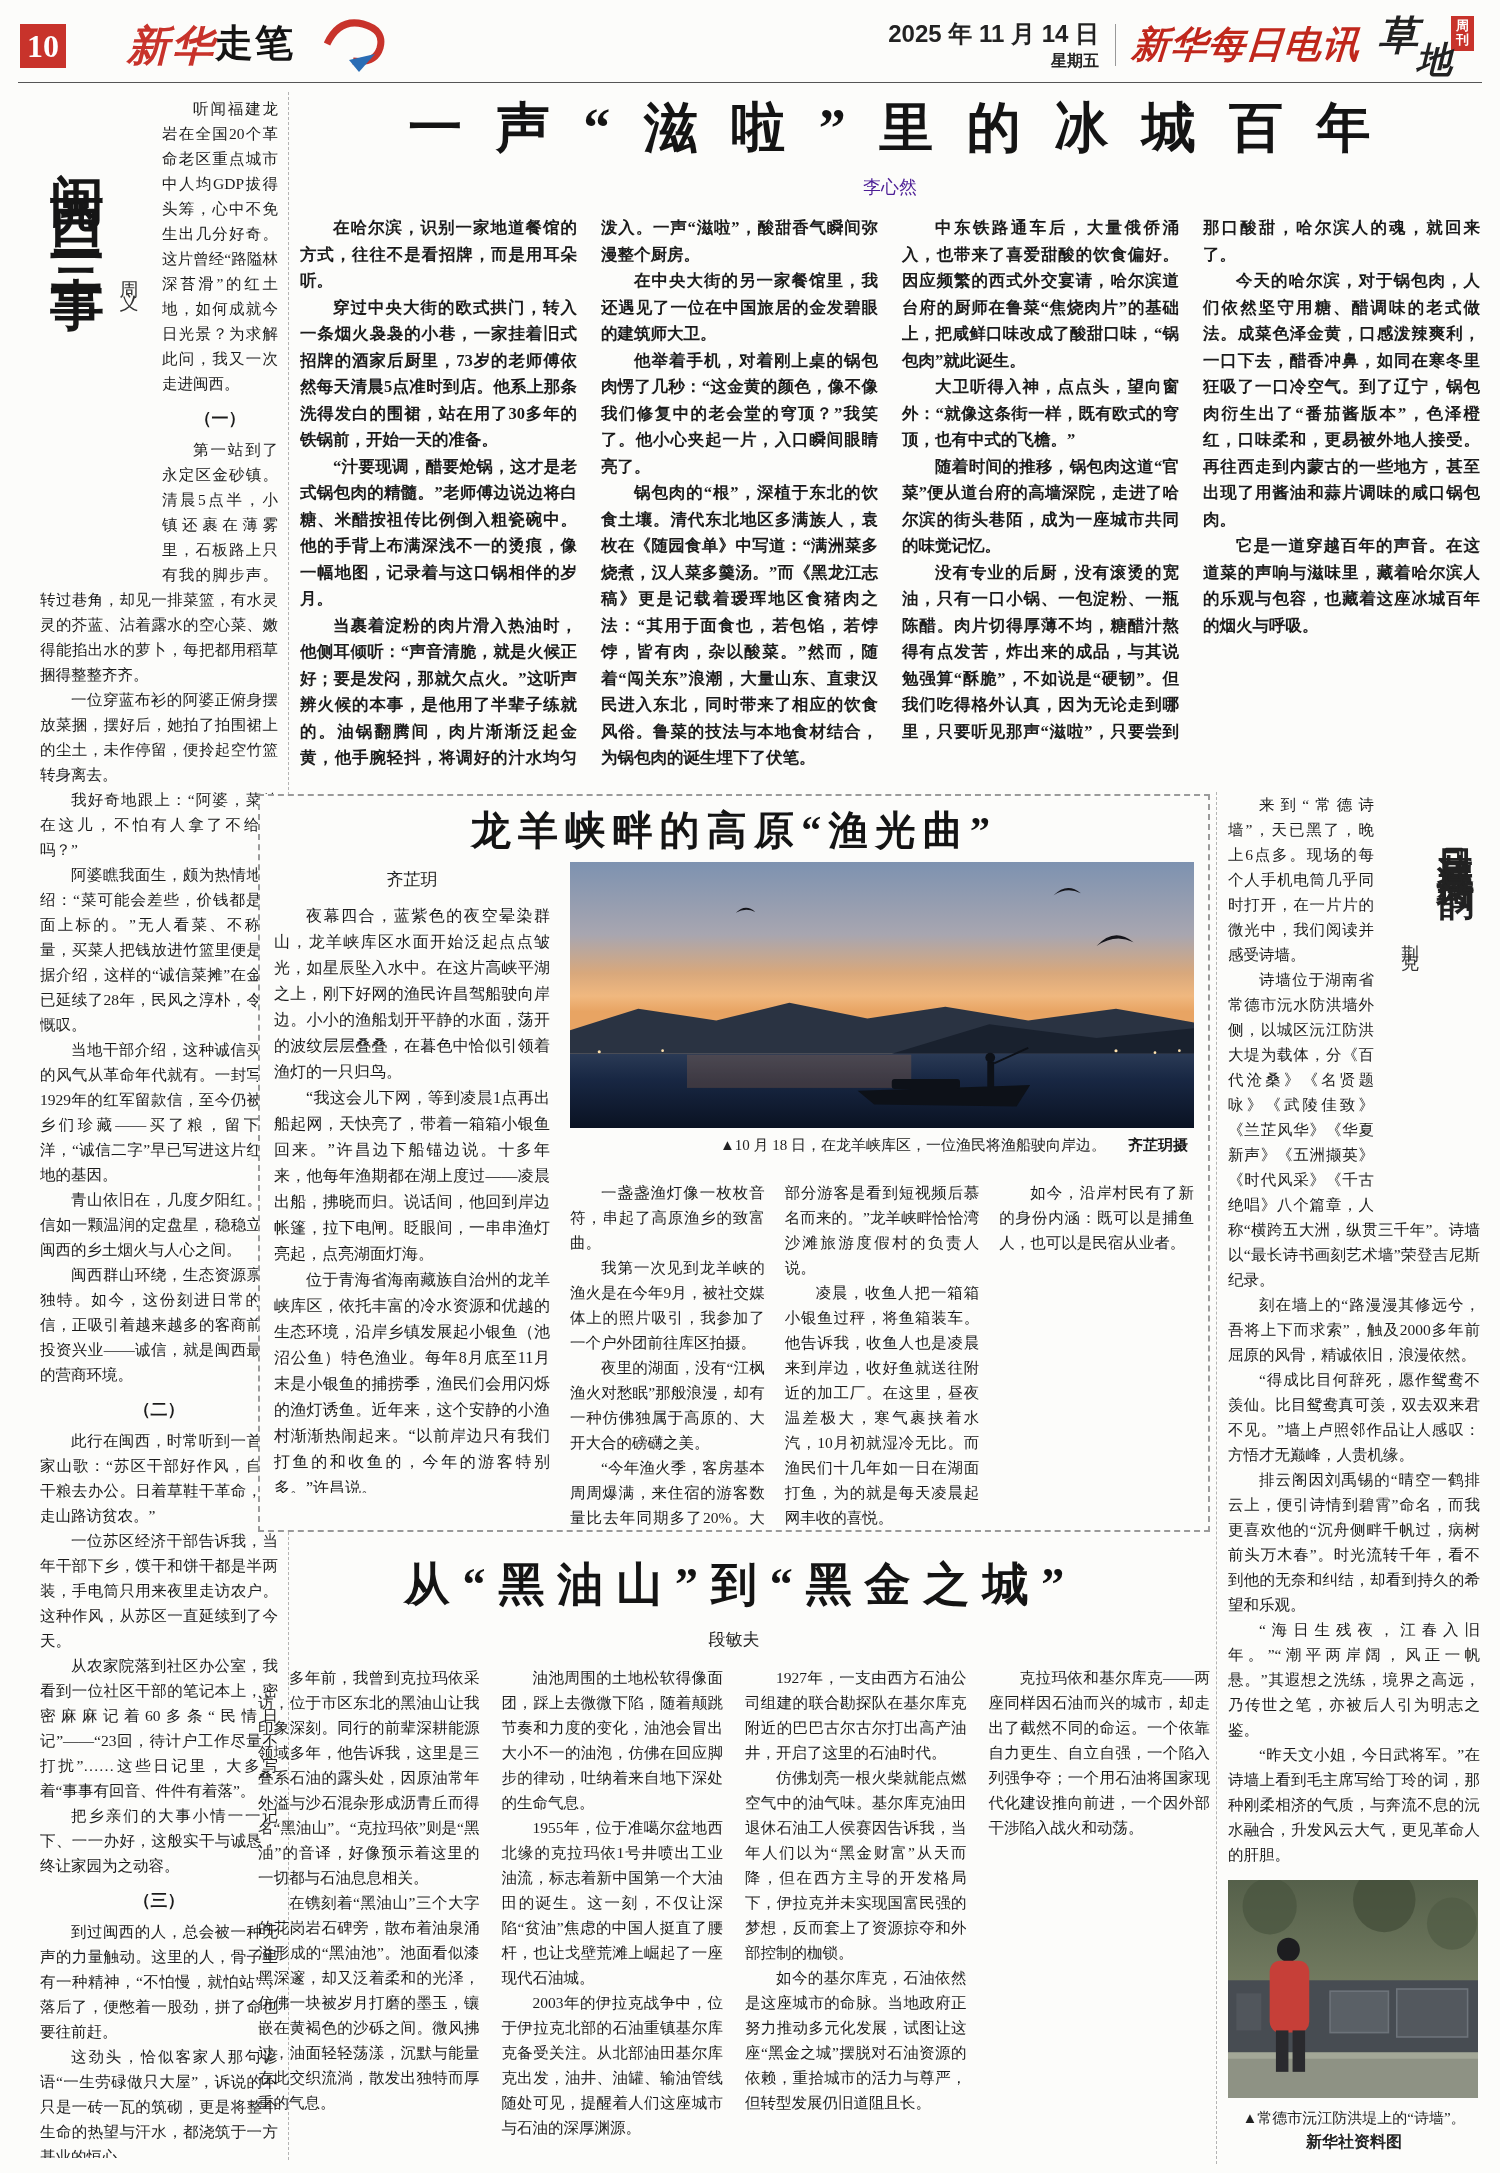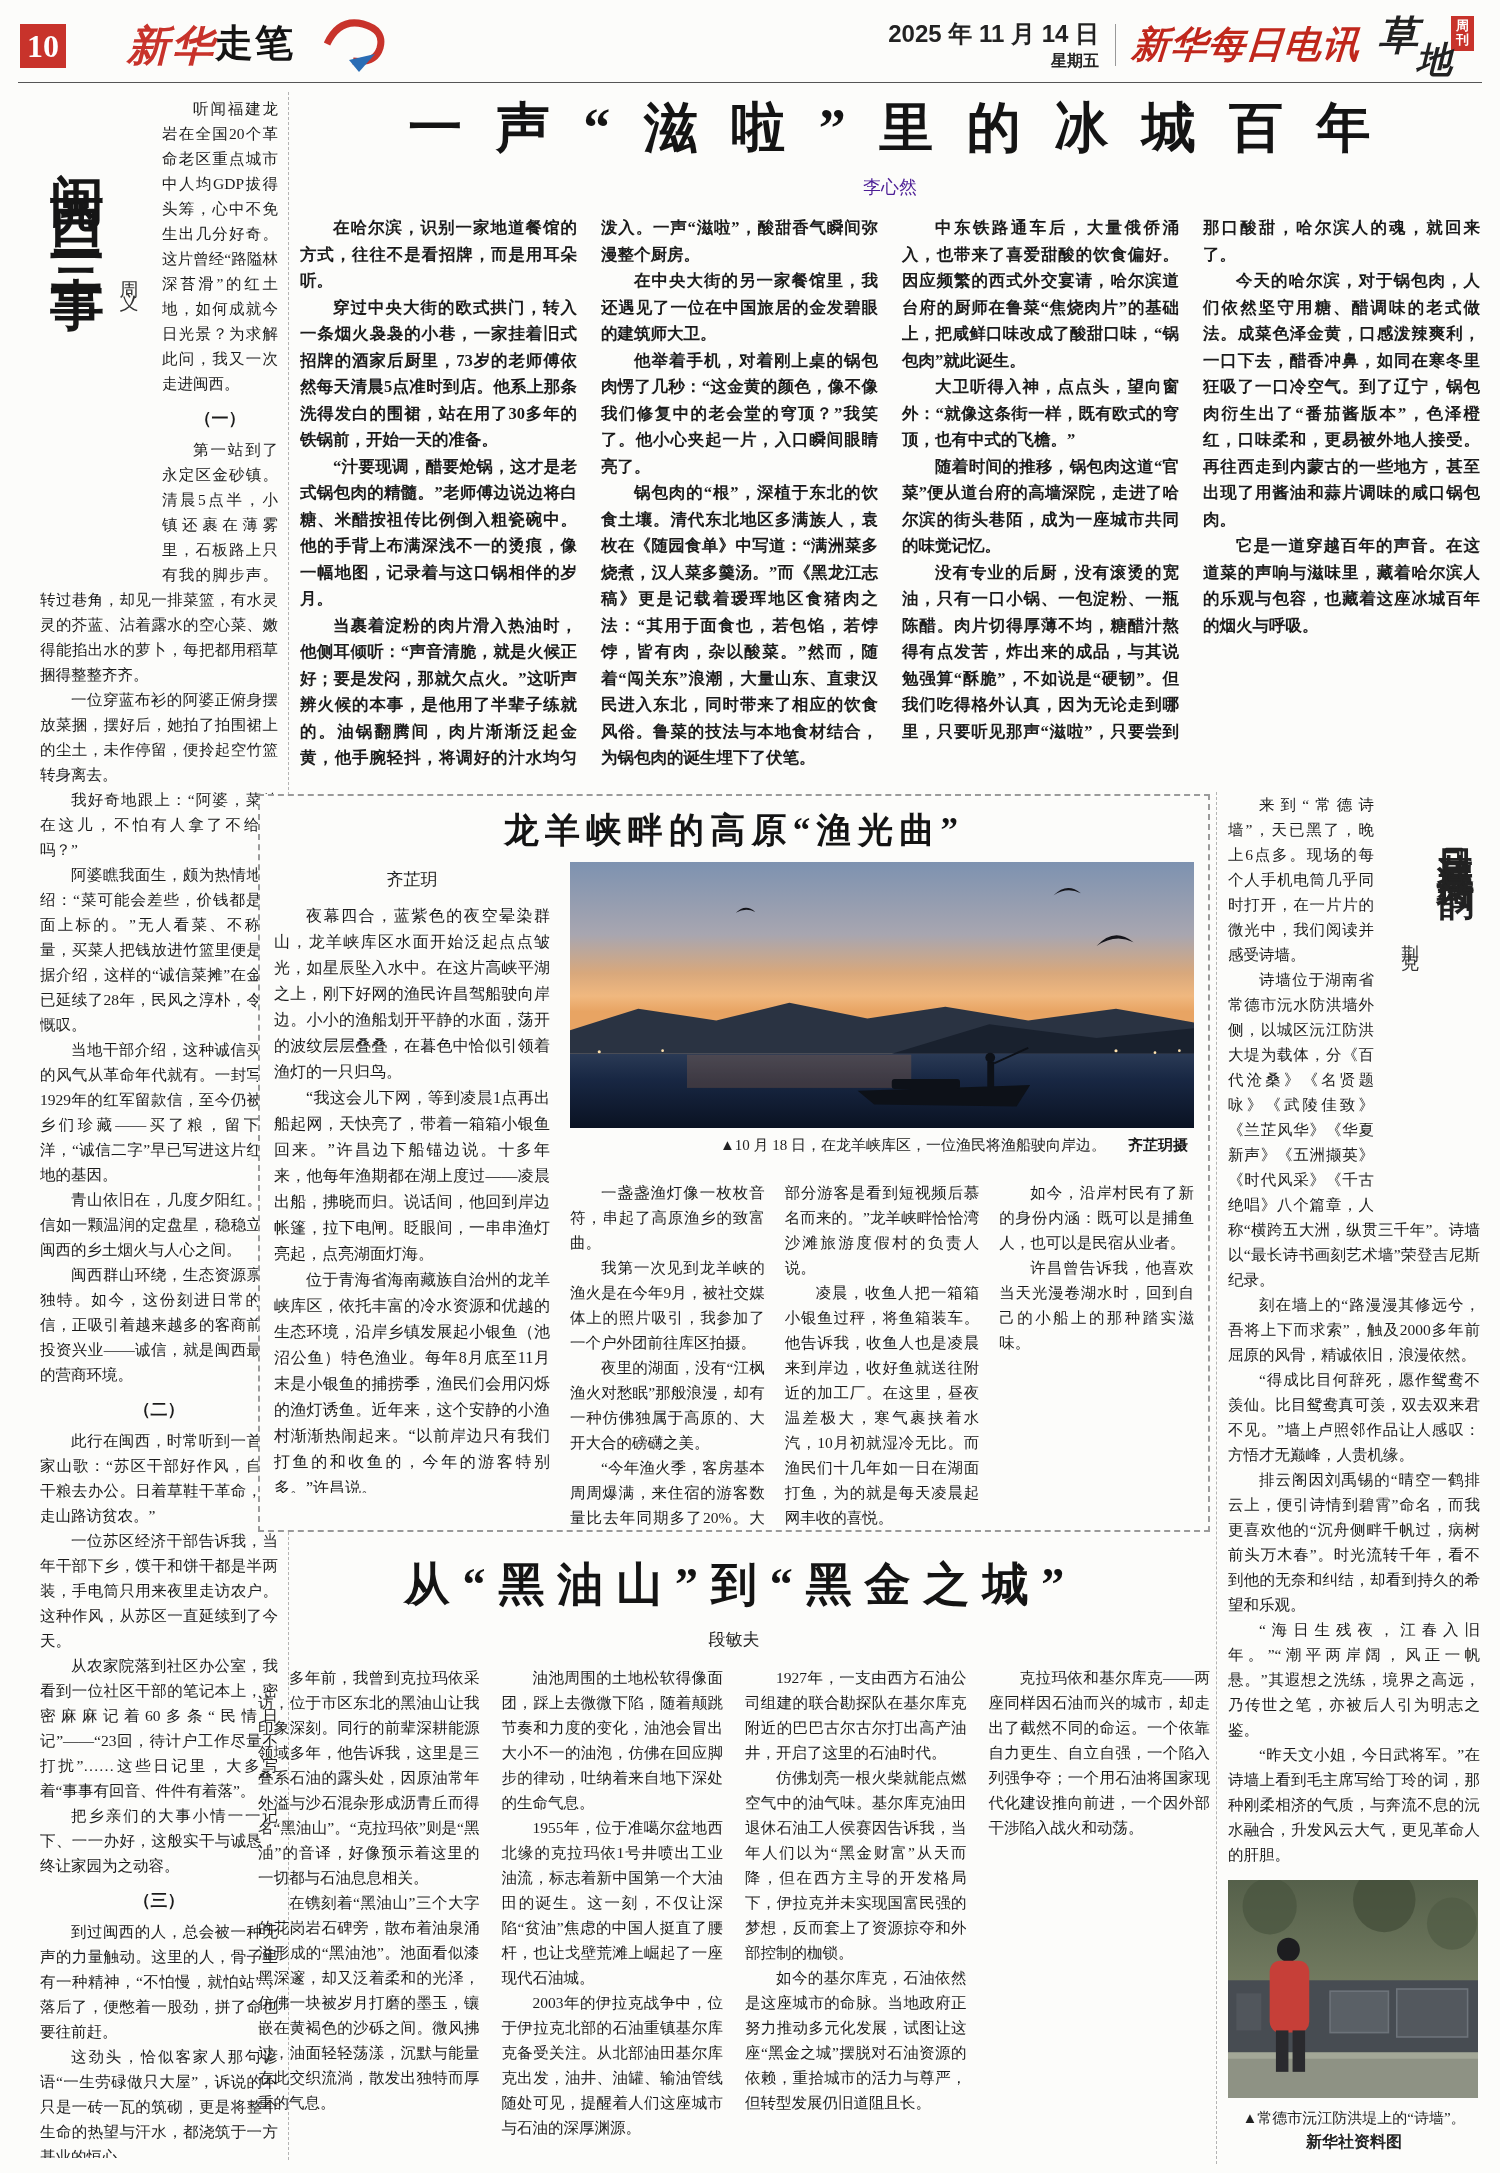--- a/index.html
+++ b/index.html
@@ -40,21 +40,21 @@
   .lt-byline{writing-mode:vertical-rl;font-size:19px;letter-spacing:10px;color:#333;position:absolute;left:76px;top:140px;}
   
   .main-art{position:absolute;left:300px;top:92px;width:1180px;height:700px;}
   .main-headline{text-align:center;font-size:54px;font-weight:bold;letter-spacing:0.62em;color:#141414;
                  font-family:"Liberation Serif",serif;white-space:nowrap;margin-left:0.6em;}
   .main-byline{text-align:center;font-size:18px;margin-top:10px;color:#4c1d95;}
   .main-cols{margin-top:16px;height:574px;column-count:4;column-gap:24px;column-fill:auto;overflow:hidden;font-weight:bold;}
   
   .box-art{position:absolute;left:258px;top:794px;width:952px;height:738px;border:2px dashed #9a9a9a;box-sizing:border-box;
            padding:10px 14px;background:#fcfcfa;}
-  .box-headline{text-align:center;font-size:35px;font-weight:bold;letter-spacing:0.18em;color:#141414;height:54px;line-height:50px;}
+  .box-headline{text-align:center;font-size:40px;font-weight:bold;letter-spacing:0.18em;color:#141414;height:54px;line-height:50px;}
   .box-flex{display:flex;margin-top:2px;}
   .box-leftcol{width:276px;margin-right:20px;}
   .box-byline{text-align:center;font-size:17px;margin:6px 0 12px 0;color:#222;}
   .box-lefttext{height:590px;overflow:hidden;}
   .box-lefttext p{font-size:16px;line-height:26px;}
   .box-rightcol{flex:1;min-width:0;}
   .box-photo{width:100%;height:266px;display:block;}
   .box-caption{display:flex;justify-content:flex-end;align-items:baseline;height:34px;padding-top:8px;}
   .box-caption .cap{font-size:15px;color:#222;}
   .box-caption .credit{font-family:"Liberation Sans",sans-serif;font-weight:bold;font-size:15px;margin-left:22px;margin-right:6px;}
@@ -215,21 +215,20 @@
           <span class="cap">▲10 月 18 日，在龙羊峡库区，一位渔民将渔船驶向岸边。</span>
           <span class="credit">齐芷玥摄</span>
         </div>
         <div class="box-bottom bt">
             <p>一盏盏渔灯像一枚枚音符，串起了高原渔乡的致富曲。</p>
             <p>我第一次见到龙羊峡的渔火是在今年9月，被社交媒体上的照片吸引，我参加了一个户外团前往库区拍摄。</p>
             <p>夜里的湖面，没有“江枫渔火对愁眠”那般浪漫，却有一种仿佛独属于高原的、大开大合的磅礴之美。</p>
             <p>“今年渔火季，客房基本周周爆满，来住宿的游客数量比去年同期多了20%。大部分游客是看到短视频后慕名而来的。”龙羊峡畔恰恰湾沙滩旅游度假村的负责人说。</p>
             <p>凌晨，收鱼人把一箱箱小银鱼过秤，将鱼箱装车。他告诉我，收鱼人也是凌晨来到岸边，收好鱼就送往附近的加工厂。在这里，昼夜温差极大，寒气裹挟着水汽，10月初就湿冷无比。而渔民们十几年如一日在湖面打鱼，为的就是每天凌晨起网丰收的喜悦。</p>
             <p>如今，沿岸村民有了新的身份内涵：既可以是捕鱼人，也可以是民宿从业者。</p>
-            <p>许昌曾告诉我，他喜欢当天光漫卷湖水时，回到自己的小船上的那种踏实滋味。</p>
           </div>
       </div>
     </div>
   </div>
 
   <div class="bottom-art">
     <div class="bottom-headline">从“黑油山”到“黑金之城”</div>
     <div class="bottom-byline">段敏夫</div>
     <div class="bottom-cols bt">
         <p>多年前，我曾到克拉玛依采访，位于市区东北的黑油山让我印象深刻。同行的前辈深耕能源领域多年，他告诉我，这里是三叠系石油的露头处，因原油常年外溢与沙石混杂形成沥青丘而得名“黑油山”。“克拉玛依”则是“黑油”的音译，好像预示着这里的一切都与石油息息相关。</p>

